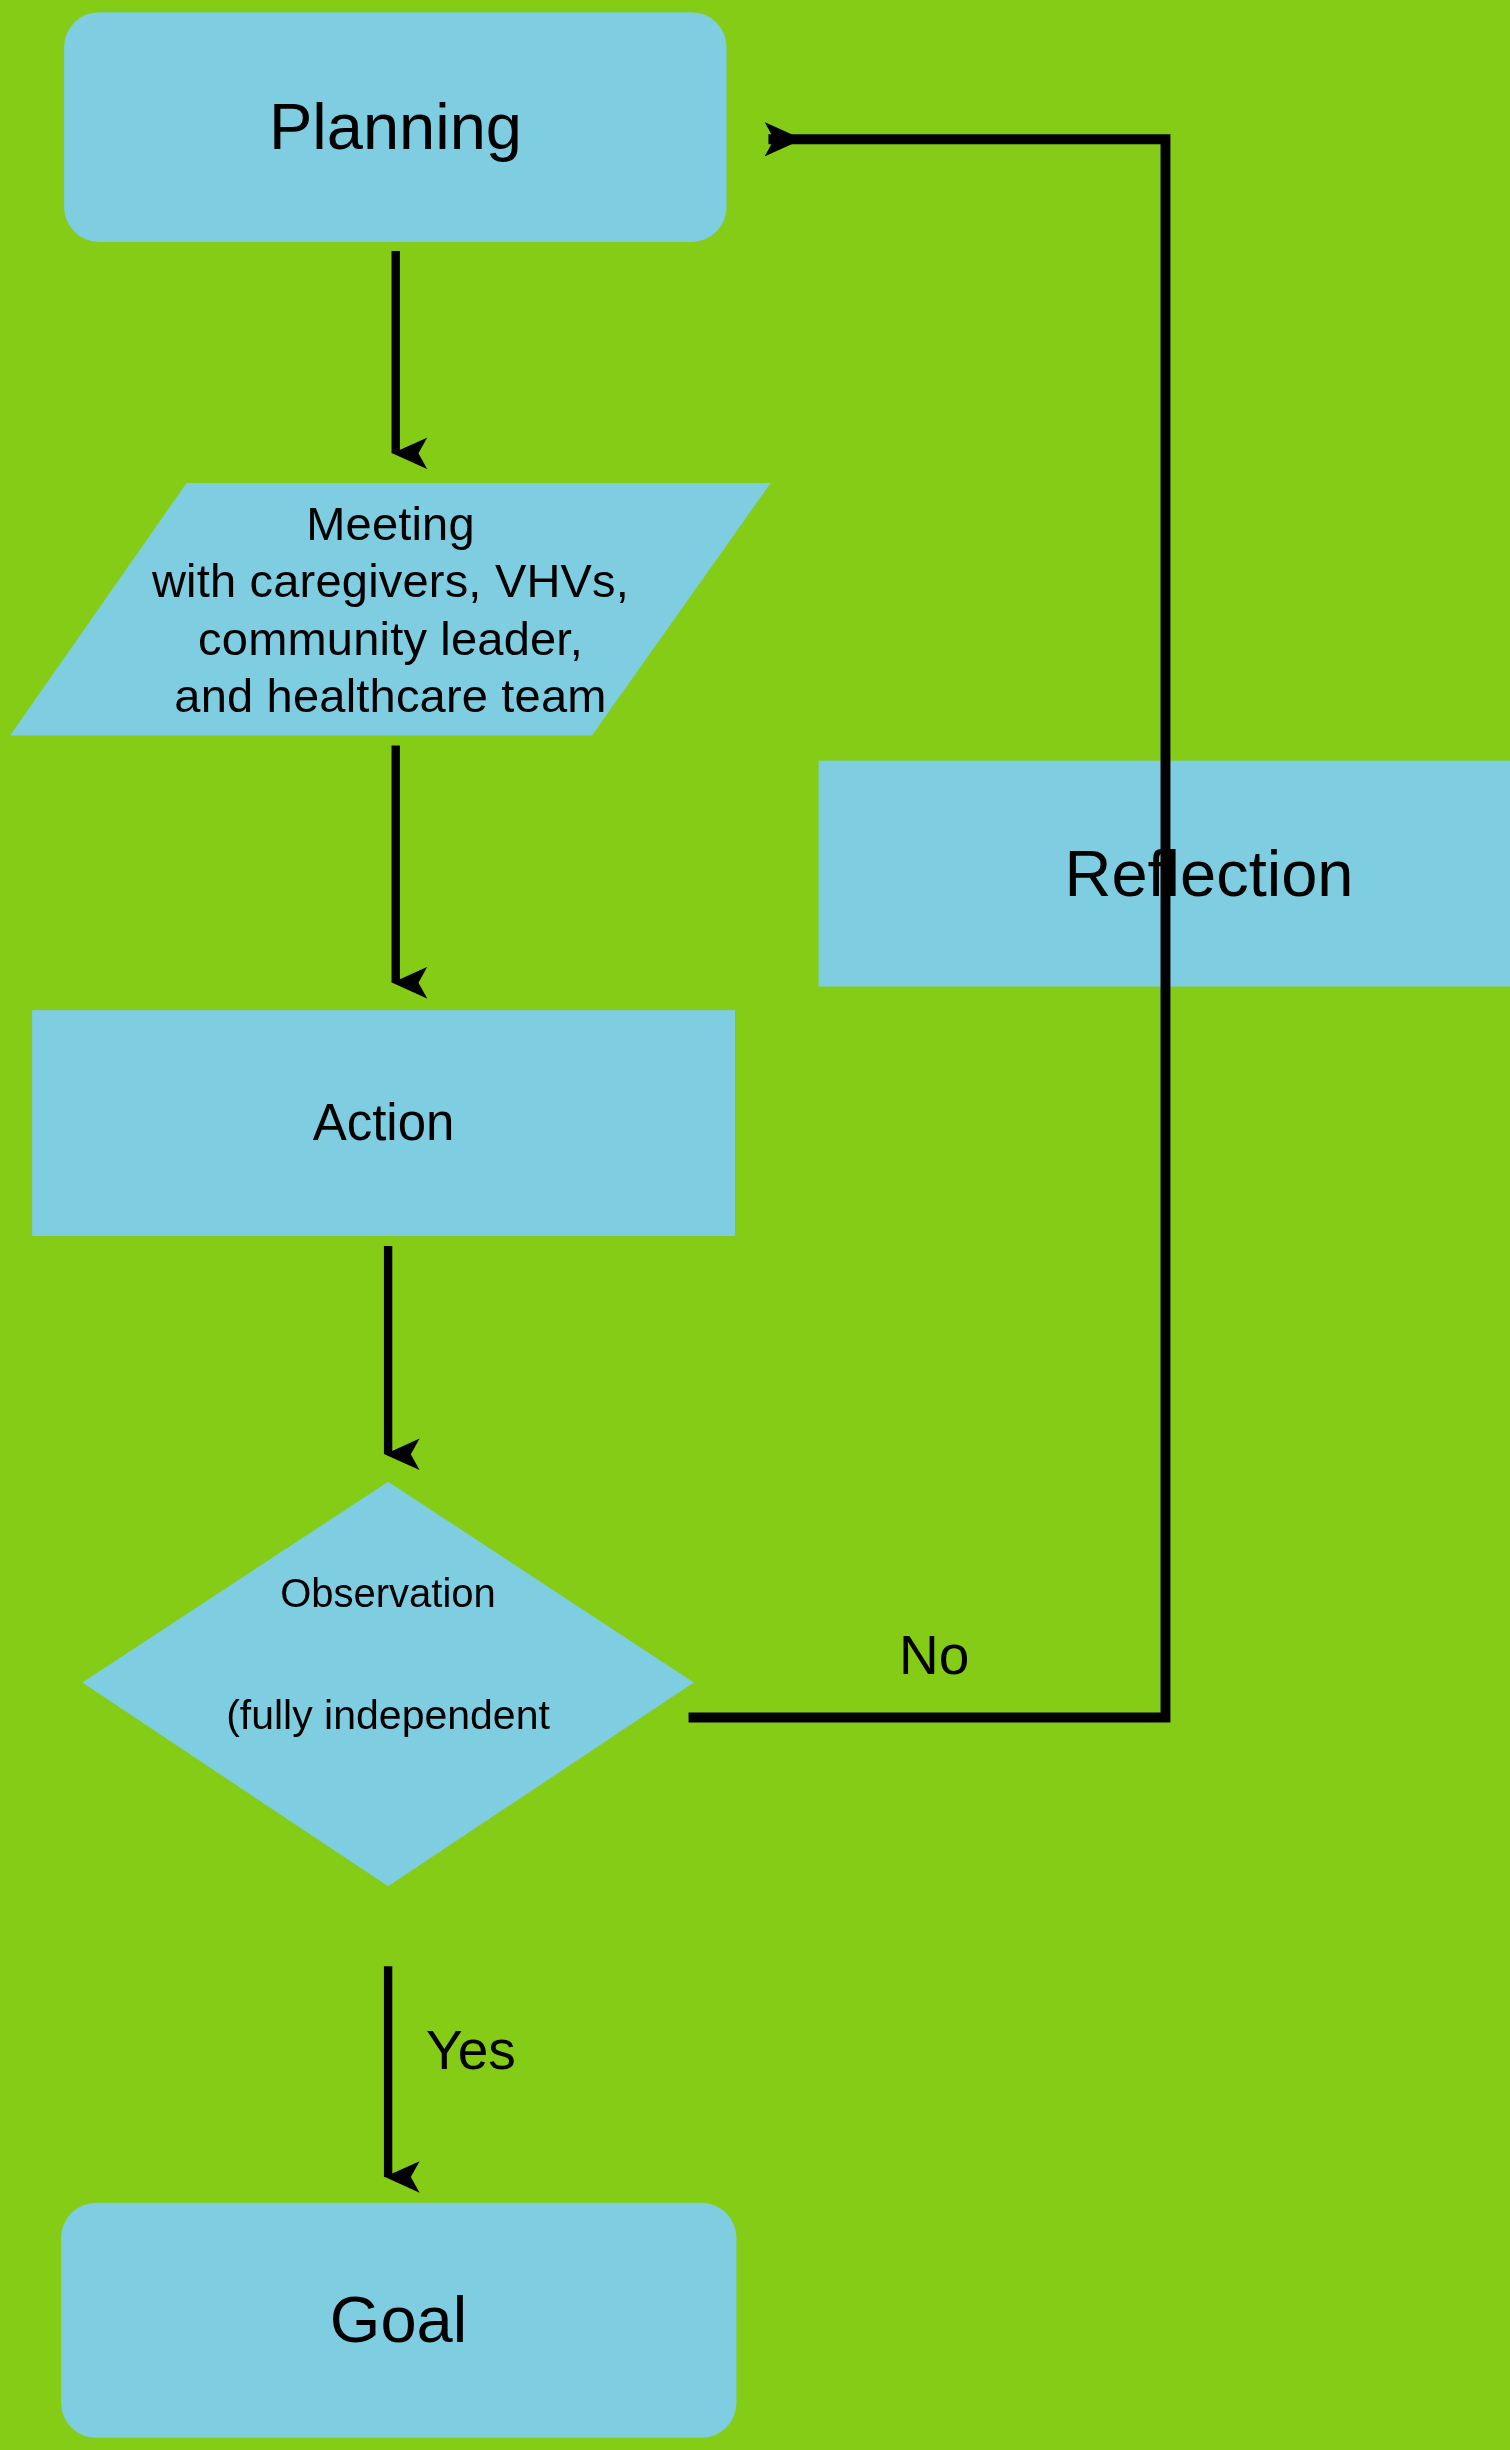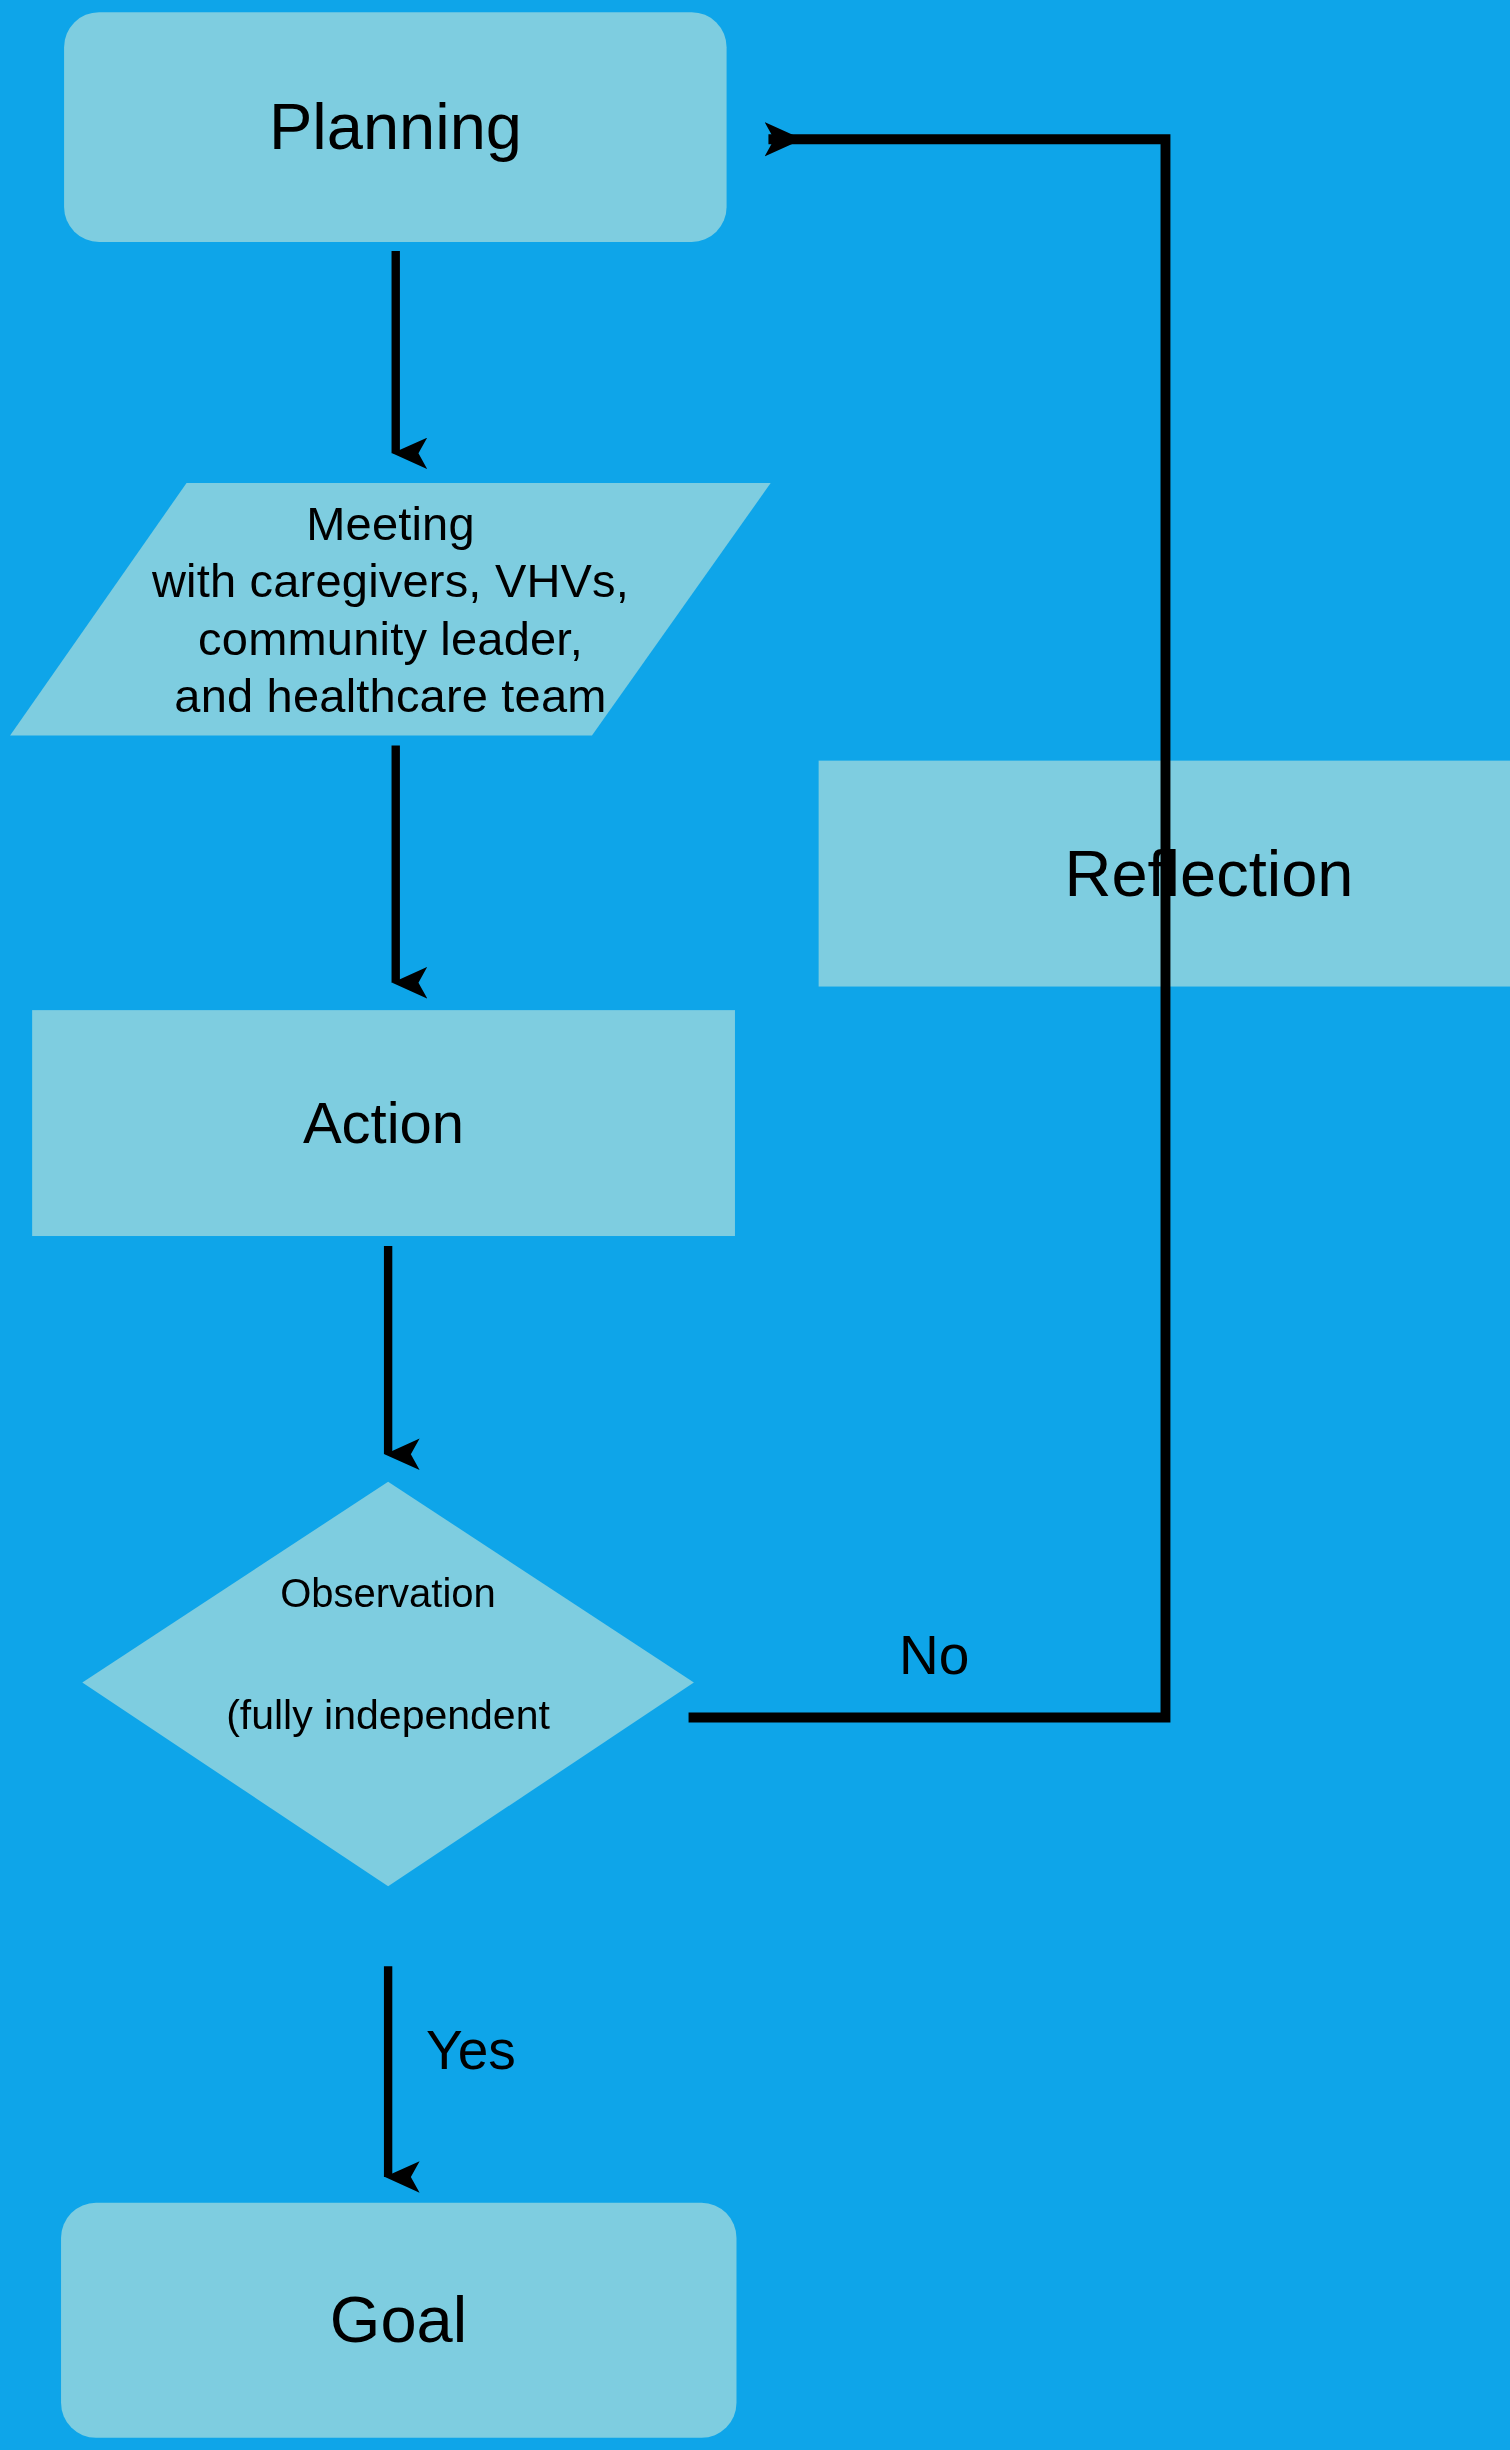--- a/index.html
+++ b/index.html
@@ -8,21 +8,21 @@
     padding: 0;
     background: #ffffff;
   }
   body {
     font-family: "Liberation Sans", sans-serif;
   }
   #canvas {
     position: relative;
     width: 1511px;
     height: 2450px;
-    background: #0ea5e9;
+    background: #84cc16;
     overflow: hidden;
   }
   #flow-svg {
     position: absolute;
     left: 0;
     top: 0;
     width: 1511px;
     height: 2450px;
   }
   
@@ -56,21 +56,21 @@
 
   #reflection-label {
     left: 818px; top: 761px;
     width: 782px; height: 226px;
     font-size: 65px;
   }
 
   #action-label {
     left: 32px; top: 1010px;
     width: 703px; height: 226px;
-    font-size: 58px;
+    font-size: 51px;
   }
 
   #observation-label {
     left: 114px; top: 1567px;
     width: 548px; height: 53px;
     font-size: 40px;
   }
   #observation-sub {
     left: 122px; top: 1666px;
     width: 532px; height: 99px;

